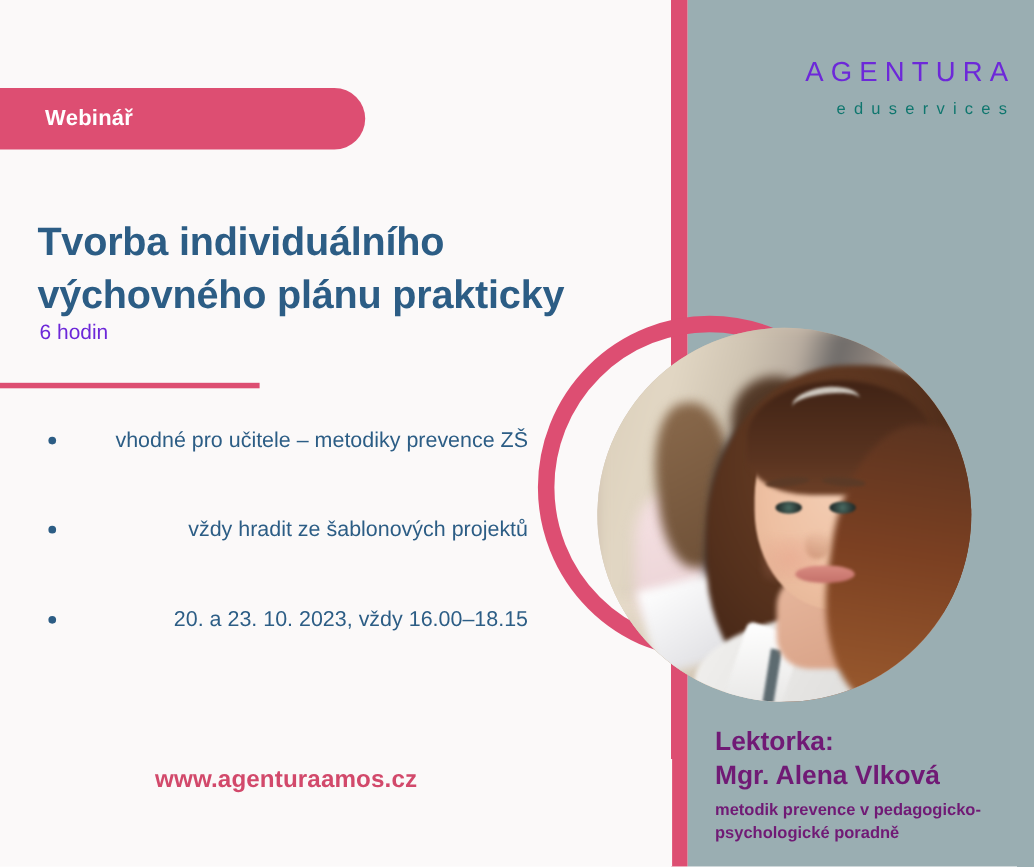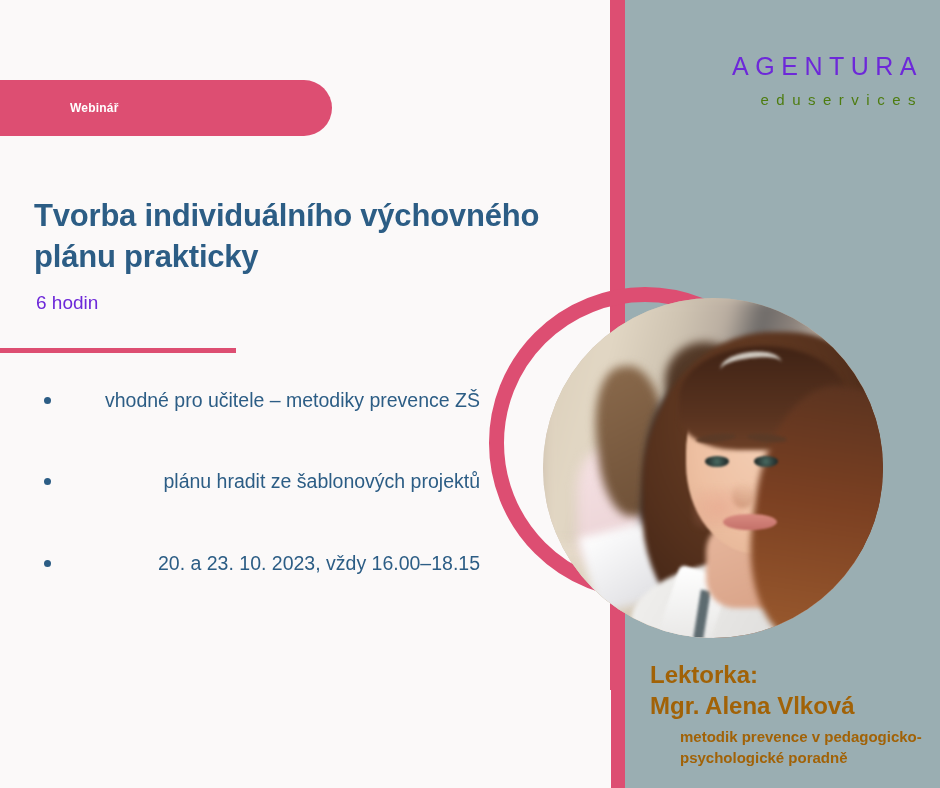--- a/index.html
+++ b/index.html
@@ -258,34 +258,34 @@
     left: -30px;
     top: 80px;
     width: 362px;
     height: 56px;
     background: #dd4e72;
     border-radius: 28px;
     display: flex;
     align-items: center;
   }
   .badge-label {
-    margin-left: 100px;
+    margin-left: 71px;
     color: #ffffff;
-    font-size: 12px;
+    font-size: 20px;
     font-weight: bold;
     letter-spacing: 0.2px;
   }
 
   .title {
     position: absolute;
     left: 34px;
     top: 196px;
     width: 540px;
     color: #2c5d85;
-    font-size: 31px;
+    font-size: 36px;
     font-weight: bold;
     line-height: 1.32;
     letter-spacing: -0.2px;
   }
   .subtitle {
     position: absolute;
     left: 36px;
     top: 292px;
     color: #6d28d9;
     font-size: 19px;
@@ -357,52 +357,51 @@
   .logo-amos {
     color: #ffffff;
     font-size: 83px;
     line-height: 0.92;
     font-weight: normal;
     letter-spacing: 3px;
     margin-top: 2px;
     padding-right: 2px;
   }
   .logo-edu {
-    color: #4d7c0f;
+    color: #0f766e;
     font-size: 15px;
     font-weight: normal;
     letter-spacing: 7.5px;
     margin-top: 10px;
     padding-right: 2px;
   }
 
   
   .lecturer {
     position: absolute;
     left: 650px;
     top: 660px;
     width: 280px;
-    color: #a16207;
+    color: #701a75;
   }
   .lecturer-label {
     font-size: 24px;
     font-weight: bold;
     line-height: 1.28;
   }
   .lecturer-name {
     font-size: 24px;
     font-weight: bold;
     line-height: 1.28;
   }
   .lecturer-role {
     font-size: 15px;
     font-weight: bold;
     line-height: 1.35;
     margin-top: 6px;
-    margin-left: 30px;
   }
 </style>
 </head>
 <body>
 
 <div id="poster">
 
   <div class="right-panel"></div>
   <div class="pink-stripe"></div>
   <div class="stripe-curve"></div>
@@ -441,24 +440,25 @@
     <span class="badge-label">Webinář</span>
   </div>
 
   <div class="title">Tvorba individuálního výchovného plánu prakticky</div>
   <div class="subtitle">6 hodin</div>
 
   <div class="divider"></div>
 
   <ul class="bullets">
     <li class="bullet">vhodné pro učitele – metodiky prevence ZŠ</li>
-    <li class="bullet">plánu hradit ze šablonových projektů</li>
+    <li class="bullet">vždy hradit ze šablonových projektů</li>
     <li class="bullet">20. a 23. 10. 2023, vždy 16.00–18.15</li>
   </ul>
 
+  <div class="website">www.agenturaamos.cz</div>
 
   <div class="logo">
     <div class="logo-agentura">AGENTURA</div>
     <div class="logo-edu">eduservices</div>
   </div>
 
   <div class="lecturer">
     <div class="lecturer-label">Lektorka:</div>
     <div class="lecturer-name">Mgr. Alena Vlková</div>
     <div class="lecturer-role">metodik prevence v pedagogicko-psychologické poradně</div>

